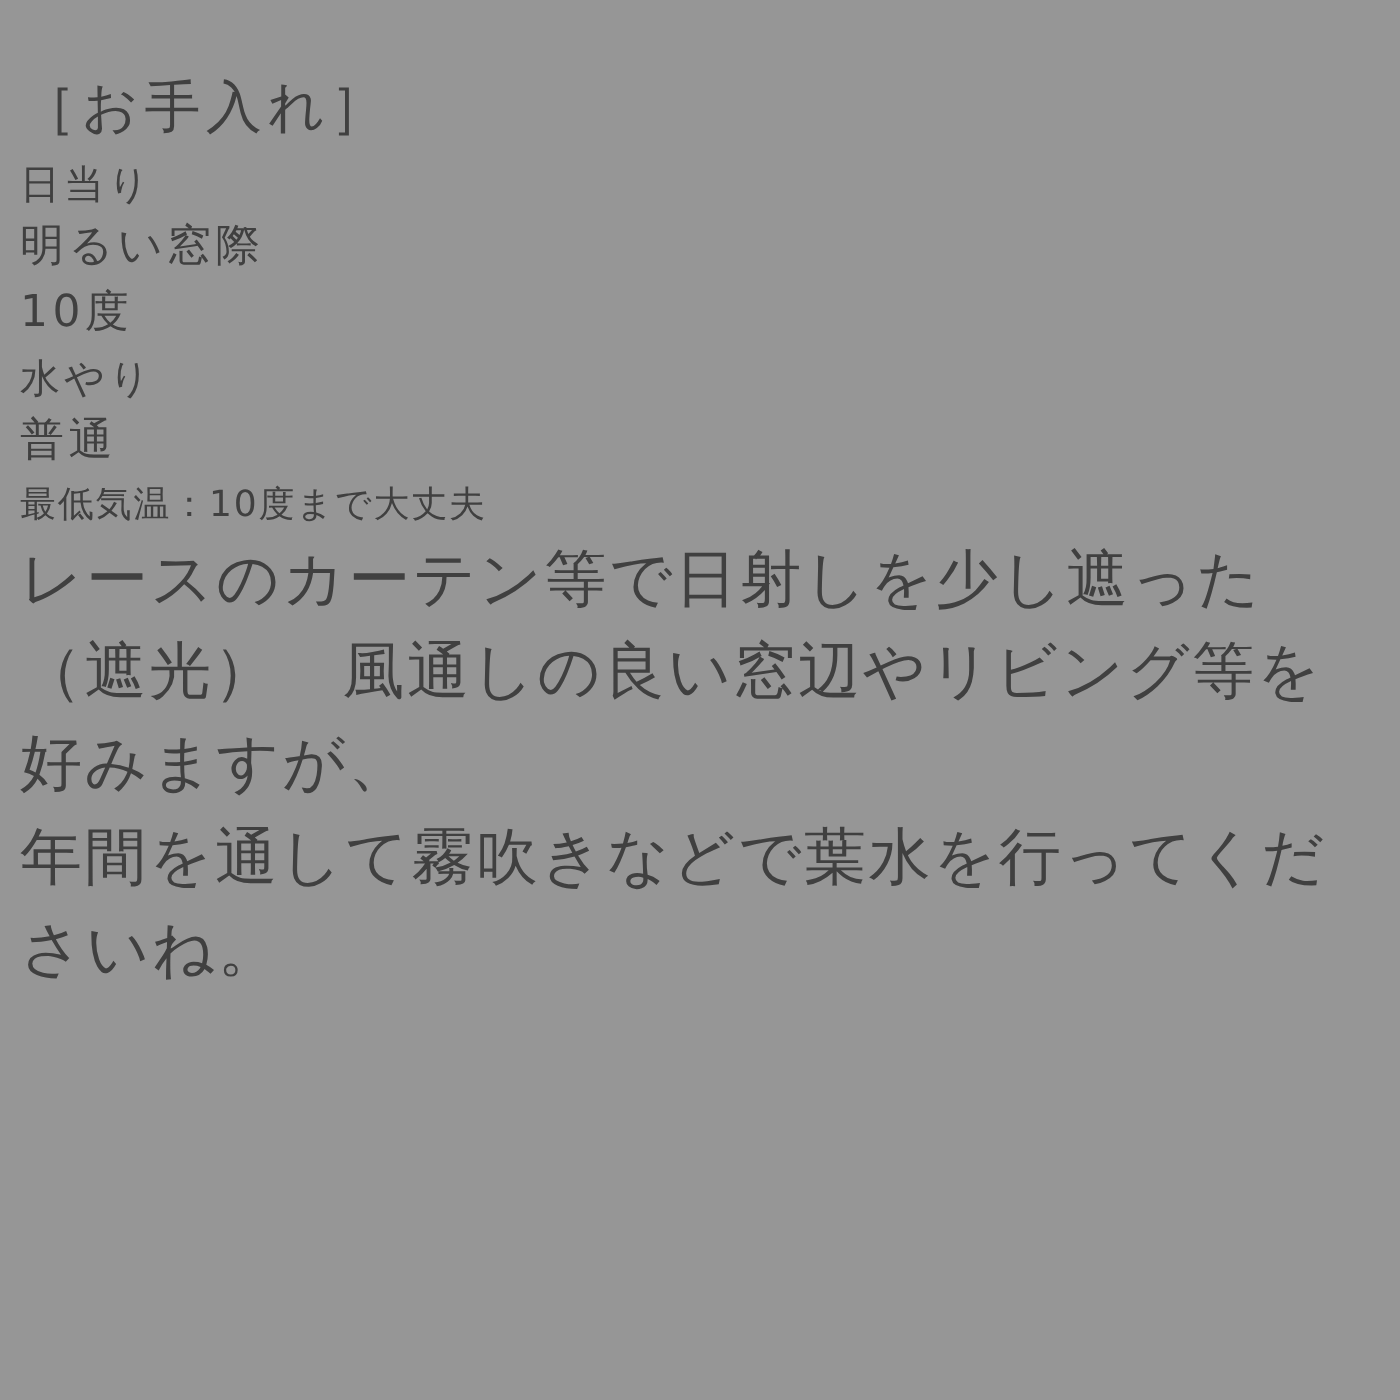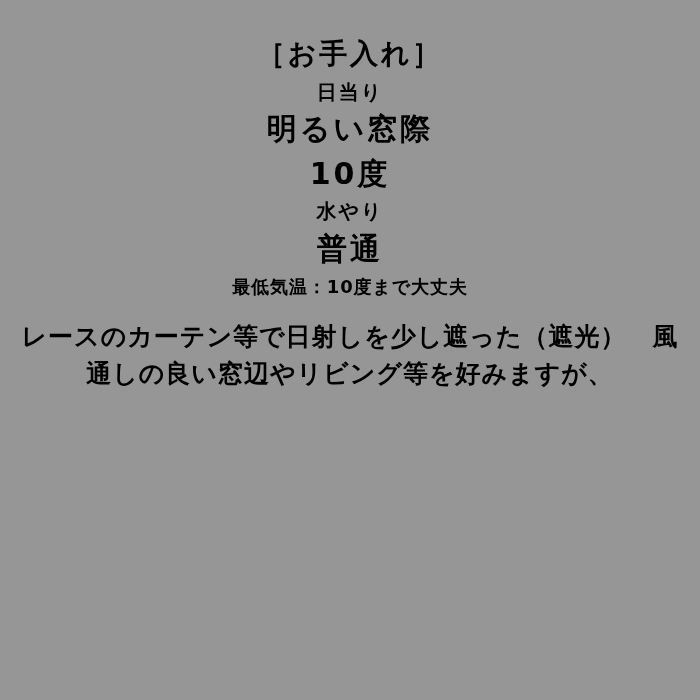--- a/index.html
+++ b/index.html
@@ -17,52 +17,52 @@
     width: 700px;
     height: 700px;
     box-sizing: border-box;
     padding: 34px 10px 10px 10px;
     display: flex;
     flex-direction: column;
     align-items: center;
     color: #ffffff;
   }
   .line {
-    text-align: center;
+    text-align: left;
     line-height: 1.42;
     letter-spacing: 0.06em;
-    color: #000000;
+    color: #404040;
     width: 100%;
-    font-weight: 700;
+    font-weight: 400;
   }
   .title {
     font-size: 28px;
     letter-spacing: 0.10em;
     margin-bottom: 2px;
   }
   .label {
     font-size: 20px;
     letter-spacing: 0.10em;
     margin-top: 2px;
   }
   .value {
-    font-size: 30px;
+    font-size: 22px;
     letter-spacing: 0.10em;
     margin-top: 2px;
   }
   .note {
     font-size: 18px;
     letter-spacing: 0.05em;
     margin-top: 4px;
   }
   .para {
-    font-size: 25px;
+    font-size: 31px;
     letter-spacing: 0.04em;
     line-height: 1.48;
-    margin-top: 18px;
+    margin-top: 2px;
     padding: 0 6px;
   }
 </style>
 </head>
 <body>
 
 <div class="care-card">
 
   <div class="line title">［お手入れ］</div>
 
@@ -70,14 +70,15 @@
   <div class="line value">明るい窓際</div>
 
   <div class="line value">10度</div>
 
   <div class="line label">水やり</div>
   <div class="line value">普通</div>
 
   <div class="line note">最低気温：10度まで大丈夫</div>
 
   <div class="line para">レースのカーテン等で日射しを少し遮った（遮光）　風通しの良い窓辺やリビング等を好みますが、</div>
+  <div class="line para">年間を通して霧吹きなどで葉水を行ってくださいね。</div>
 
 </div>
 
 </body></html>

